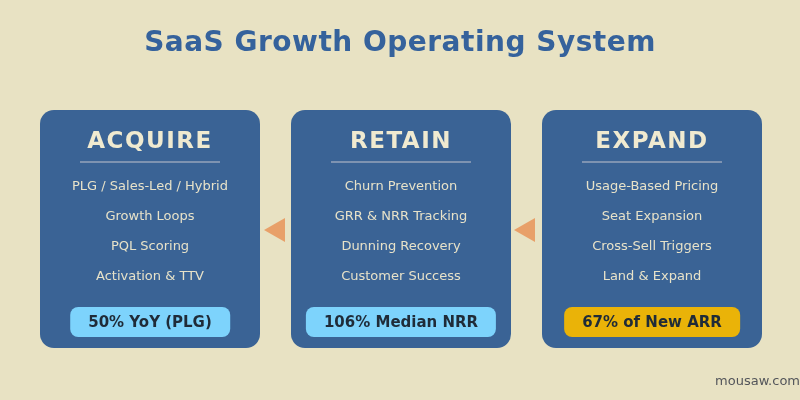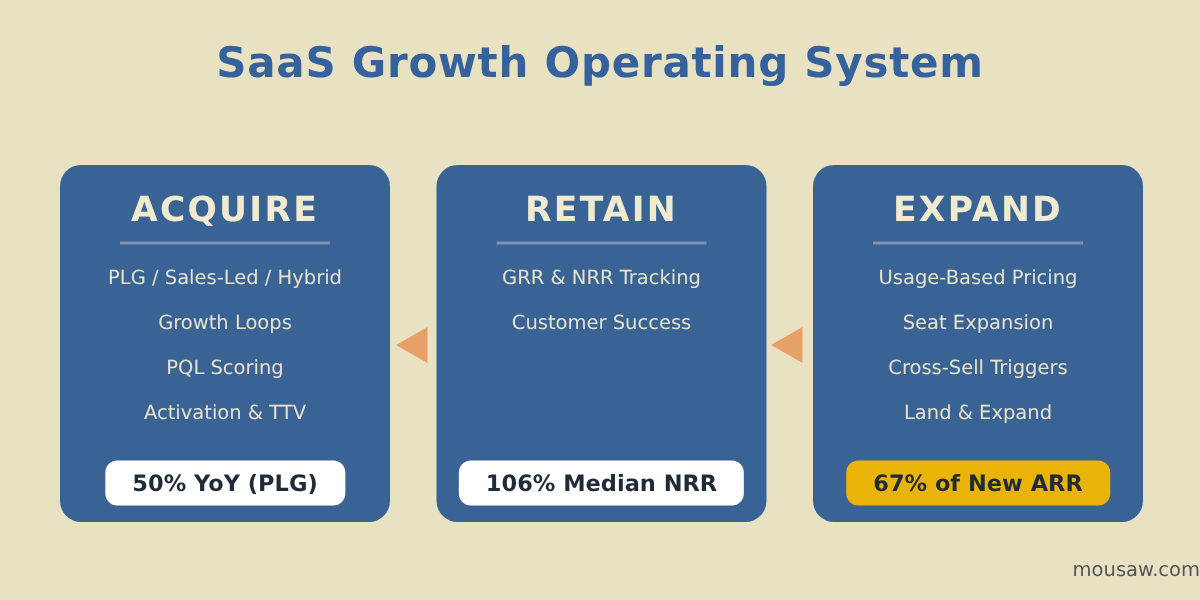--- a/index.html
+++ b/index.html
@@ -68,21 +68,21 @@
     bottom: 11px;
     left: 50%;
     transform: translateX(-50%);
     padding: 6px 18px;
     border-radius: 8px;
     font-size: 15px;
     font-weight: bold;
     color: #1f2b38;
     white-space: nowrap;
   }
-  .badge--teal { background: #ffffff; }
+  .badge--teal { background: #7dd3fc; }
   .badge--orange { background: #eab308; }
   .arrow-left {
     position: absolute;
     width: 0;
     height: 0;
     border-top: 12px solid transparent;
     border-bottom: 12px solid transparent;
     border-right: 21px solid #e8a069;
   }
   .arrow-1 { left: 264px; top: 218px; }
@@ -115,21 +115,23 @@
       <div class="item">PQL Scoring</div>
       <div class="item">Activation &amp; TTV</div>
     </div>
     <div class="badge badge--teal">50% YoY (PLG)</div>
   </div>
 
   <div class="card">
     <div class="card-title">RETAIN</div>
     <div class="divider"></div>
     <div class="items">
+      <div class="item">Churn Prevention</div>
       <div class="item">GRR &amp; NRR Tracking</div>
+      <div class="item">Dunning Recovery</div>
       <div class="item">Customer Success</div>
     </div>
     <div class="badge badge--teal">106% Median NRR</div>
   </div>
 
   <div class="card">
     <div class="card-title">EXPAND</div>
     <div class="divider"></div>
     <div class="items">
       <div class="item">Usage-Based Pricing</div>

